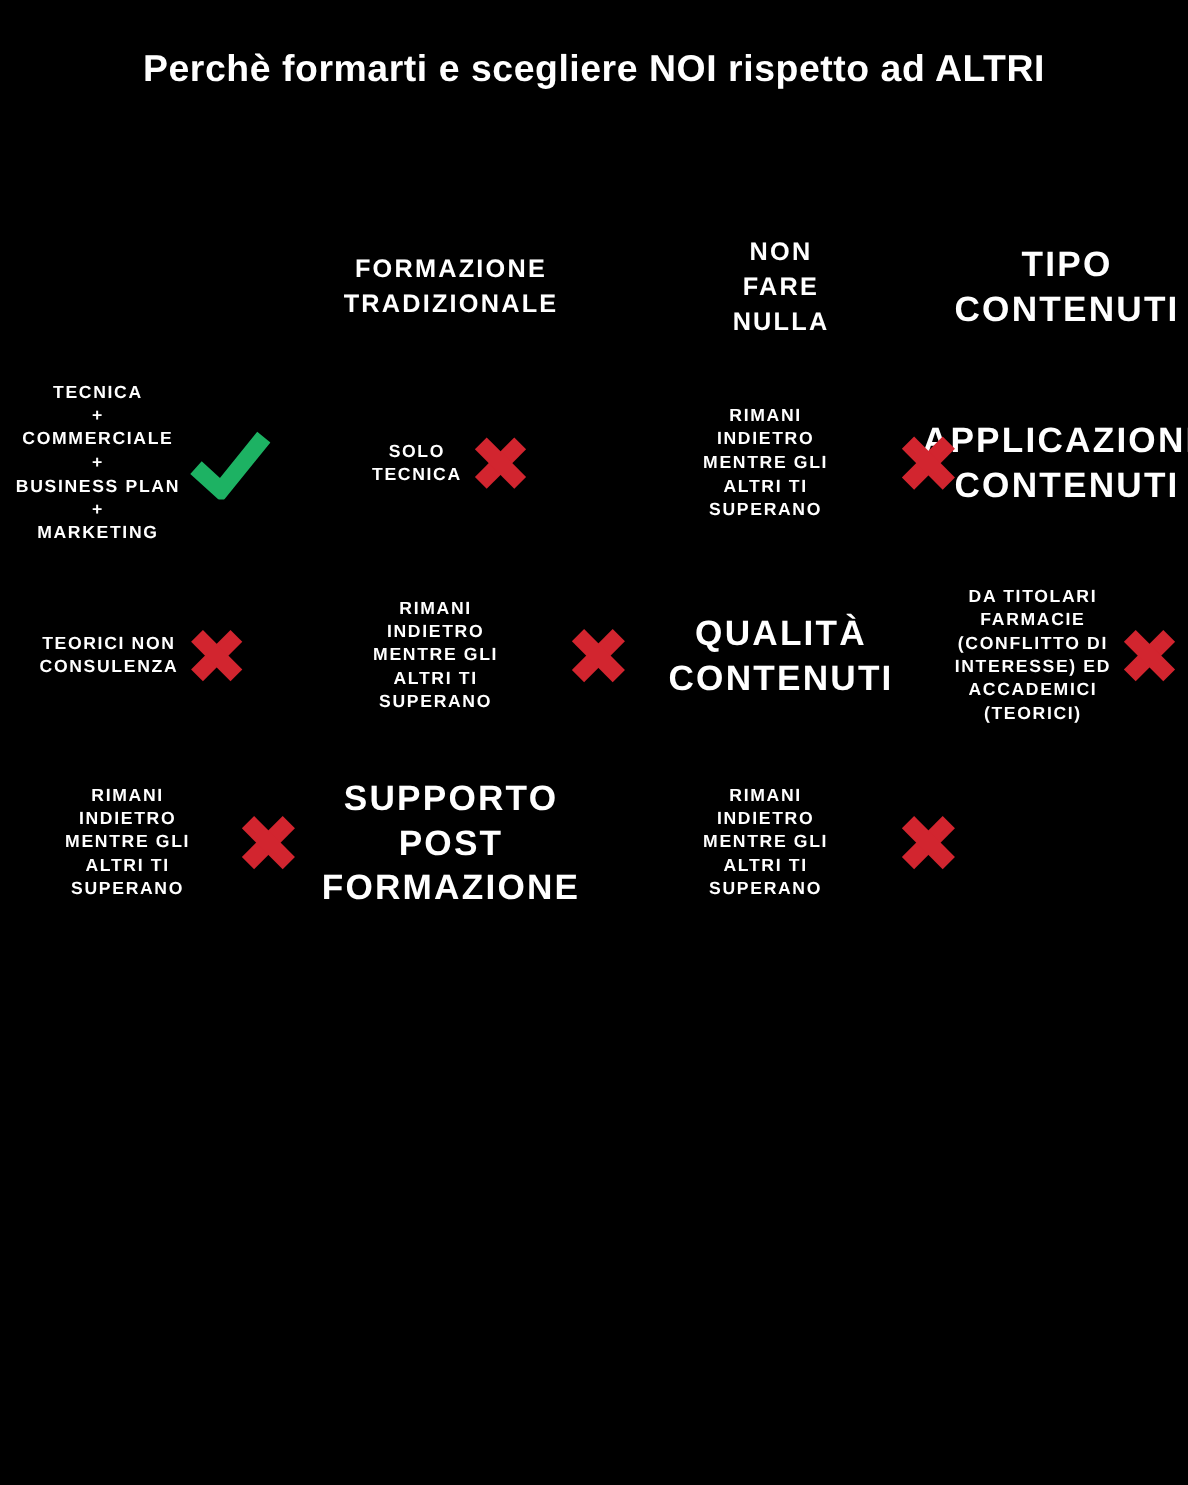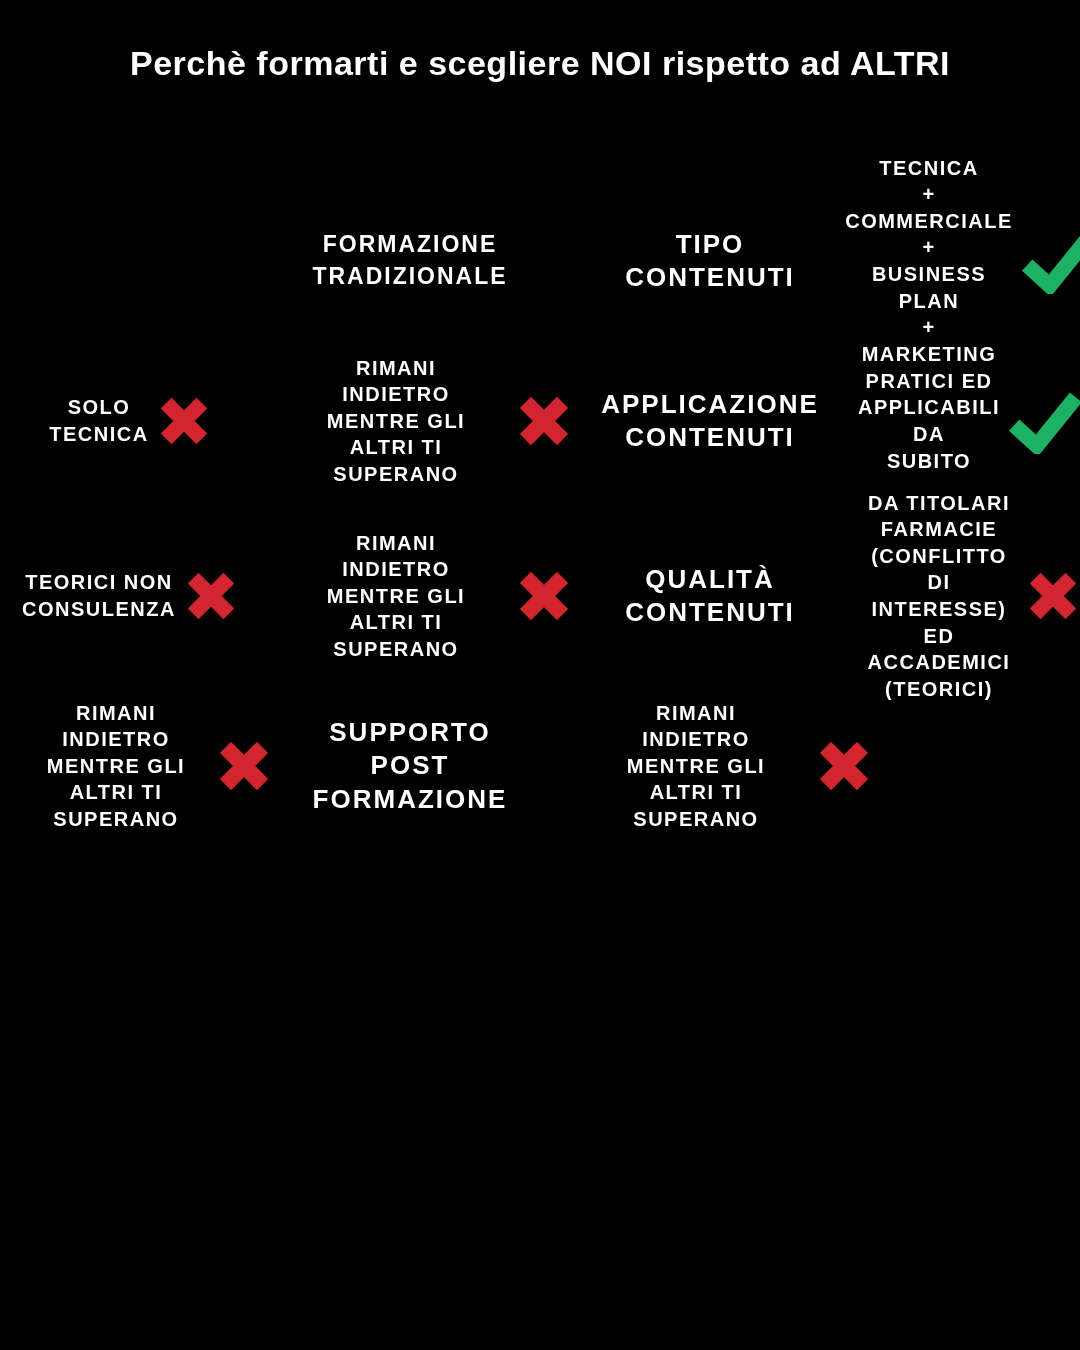--- a/index.html
+++ b/index.html
@@ -37,28 +37,28 @@
     text-align: center;
   }
   .colhead {
     font-size: 23px;
     font-weight: bold;
     letter-spacing: 2px;
     line-height: 1.38;
     white-space: pre-line;
   }
   .rowlabel {
-    font-size: 26px;
+    font-size: 32px;
     font-weight: bold;
     letter-spacing: 2px;
     line-height: 1.28;
     white-space: pre-line;
   }
   .celltext {
-    font-size: 20px;
+    font-size: 16px;
     font-weight: bold;
     letter-spacing: 1.5px;
     line-height: 1.33;
     white-space: pre-line;
   }
   .mark { flex: 0 0 auto; display: flex; margin-left: 8px; }
   .mark.check { color: var(--check, #1db263); }
   .mark.cross { color: var(--cross, #d2252f); }
   .mark.check svg { width: 74px; height: 66px; }
   .mark.cross svg { width: 54px; height: 54px; }
@@ -92,20 +92,23 @@
 
 <div class="page">
 
   <h1 class="title">Perchè formarti e scegliere NOI rispetto ad ALTRI</h1>
 
   <div class="grid">
 
     <div class="cell"></div>
     <div class="cell colhead">FORMAZIONE
 TRADIZIONALE</div>
+    <div class="cell colhead c3h">NON
+FARE
+NULLA</div>
 
     <div class="cell rowlabel">TIPO
 CONTENUTI</div>
     <div class="cell">
       <span class="celltext">TECNICA
 +
 COMMERCIALE
 +
 BUSINESS PLAN
 +
@@ -134,30 +137,20 @@
       <span class="mark cross">
           <svg viewBox="0 0 64 64">
             <use href="#icon-cross-shape"></use>
           </svg>
         </span>
     </div>
 
     <div class="cell rowlabel">APPLICAZIONE
 CONTENUTI</div>
     <div class="cell">
-      <span class="celltext">PRATICI ED
-APPLICABILI DA
-SUBITO</span>
-      <span class="mark check">
-          <svg viewBox="0 0 72 64">
-            <use href="#icon-check-shape"></use>
-          </svg>
-        </span>
-    </div>
-    <div class="cell">
       <span class="celltext">TEORICI NON
 CONSULENZA</span>
       <span class="mark cross">
           <svg viewBox="0 0 64 64">
             <use href="#icon-cross-shape"></use>
           </svg>
         </span>
     </div>
     <div class="cell c3">
       <span class="celltext">RIMANI

